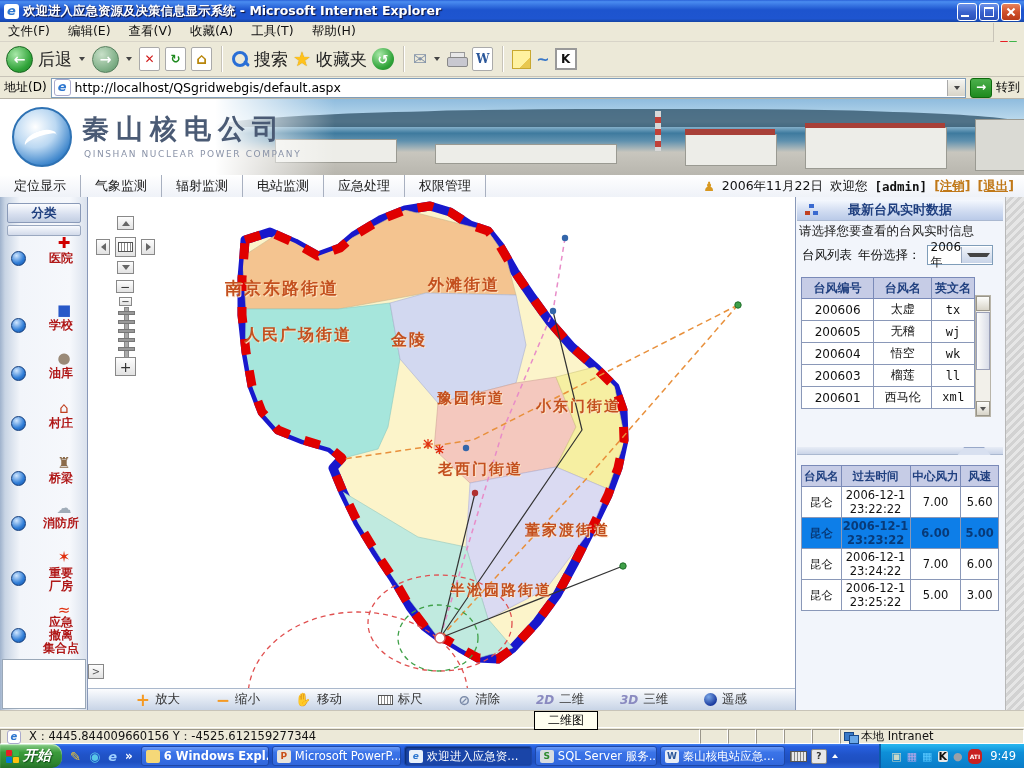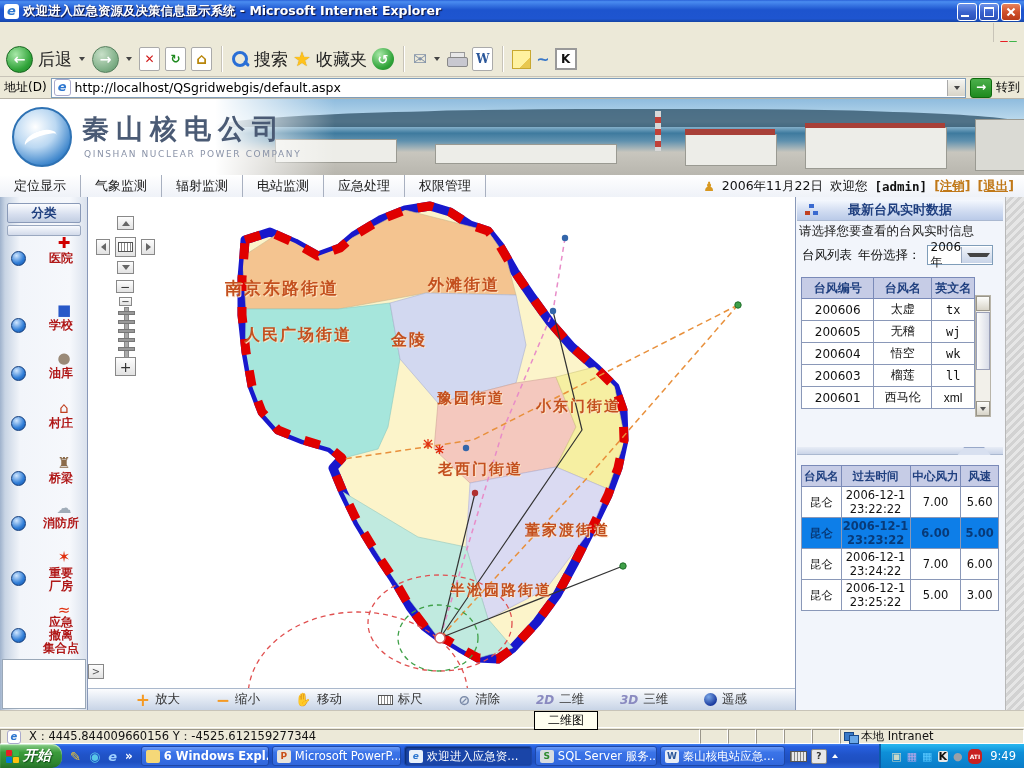--- a/index.html
+++ b/index.html
@@ -200,20 +200,28 @@
   <div class="abs titlebar">
     <span class="ie-ico">e</span>
     <span class="ttext">欢迎进入应急资源及决策信息显示系统 - Microsoft Internet Explorer</span>
     <span class="winbtns">
       <span class="wbtn min"></span>
       <span class="wbtn max"></span>
       <span class="wbtn close"></span>
     </span>
   </div>
 
+  <div class="abs menubar">
+    <span>文件(F)</span>
+    <span>编辑(E)</span>
+    <span>查看(V)</span>
+    <span>收藏(A)</span>
+    <span>工具(T)</span>
+    <span>帮助(H)</span>
+  </div>
   <div class="abs flagbox">
     <span class="flag">
       <i style="background:#E61E25"></i>
         <i style="background:#3EB54A"></i>
       <i style="background:#0078D7"></i>
         <i style="background:#FFC20E"></i>
     </span>
   </div>
 
   <div class="abs toolbar">
@@ -504,21 +512,21 @@
             <td style="font-family:'DejaVu Sans Mono',monospace;">wk</td>
           </tr>
       <tr>
         <td>200603</td>
             <td>榴莲</td>
             <td style="font-family:'DejaVu Sans Mono',monospace;">ll</td>
           </tr>
       <tr>
         <td>200601</td>
             <td>西马伦</td>
-            <td style="font-family:Liberation Sans, sans-serif;">xml</td>
+            <td style="font-family:Liberation Mono, monospace;">xml</td>
           </tr>
     </tbody>
       </table>
 
     <div class="scrollcol" style="left:179px;top:98px;height:122px;">
       <span class="scbtn" style="top:0;">
           <span class="tri-u" style="border-bottom-color:#555;border-left:3px solid transparent;border-right:3px solid transparent;border-bottom-width:4px;width:0;height:0;display:inline-block;"></span>
         </span>
       <span class="scthumb" style="top:16px;height:58px;"></span>
       <span class="scbtn" style="bottom:0;">

